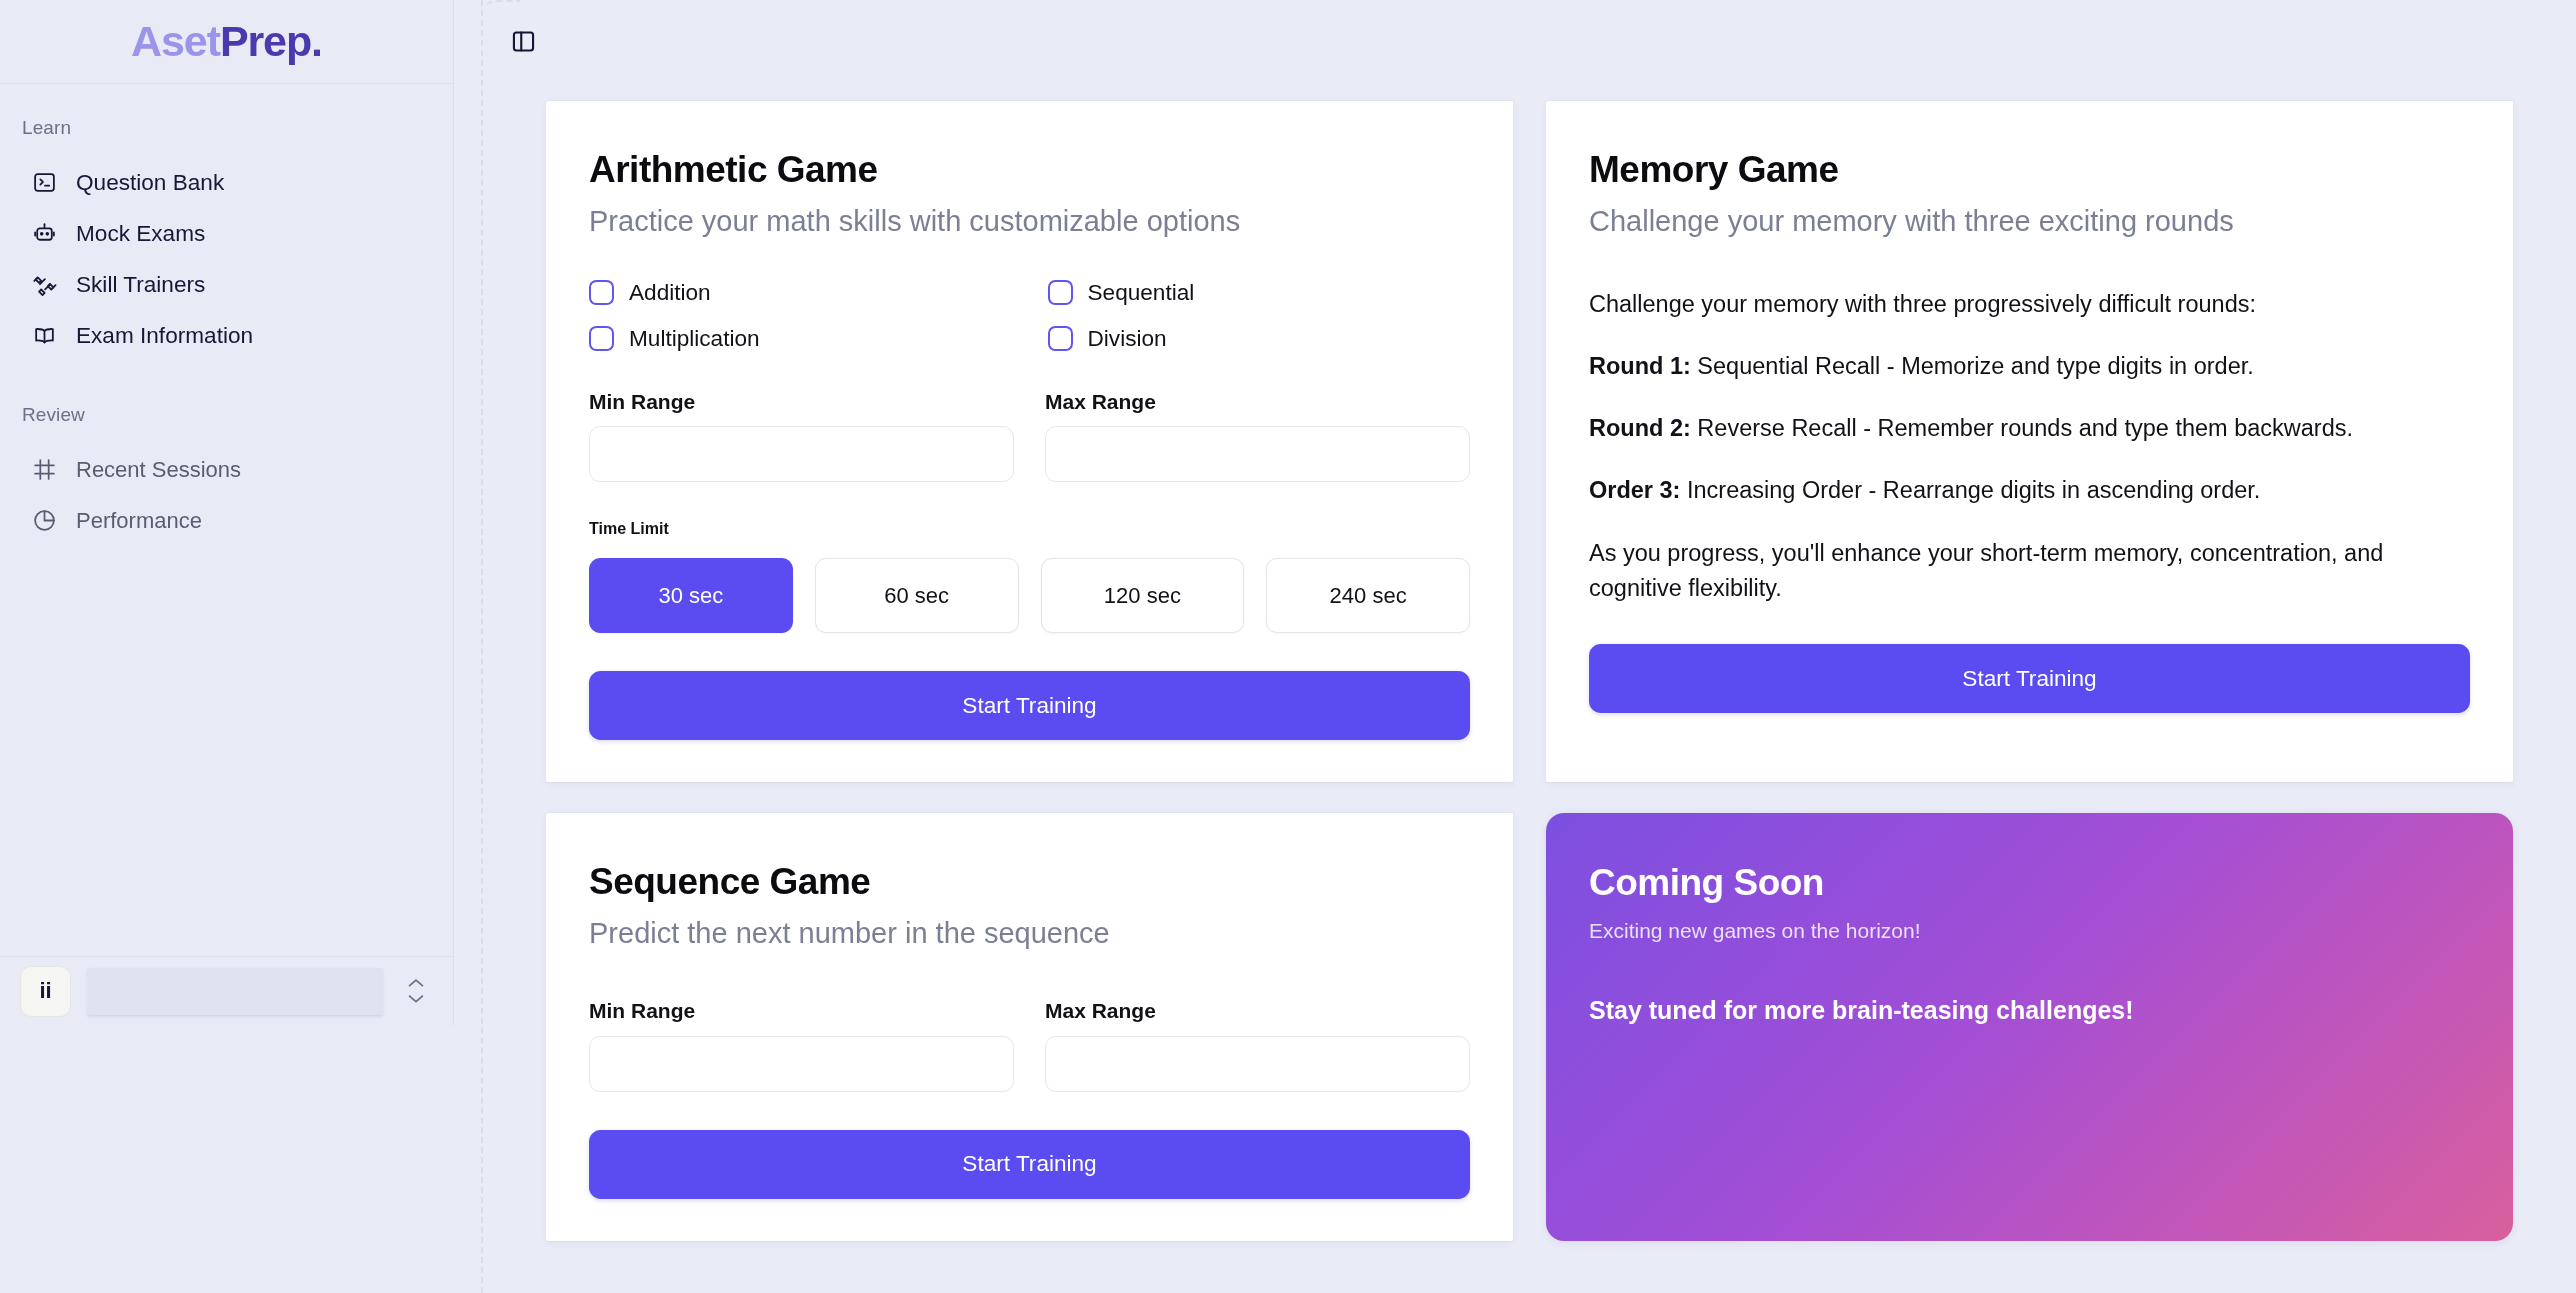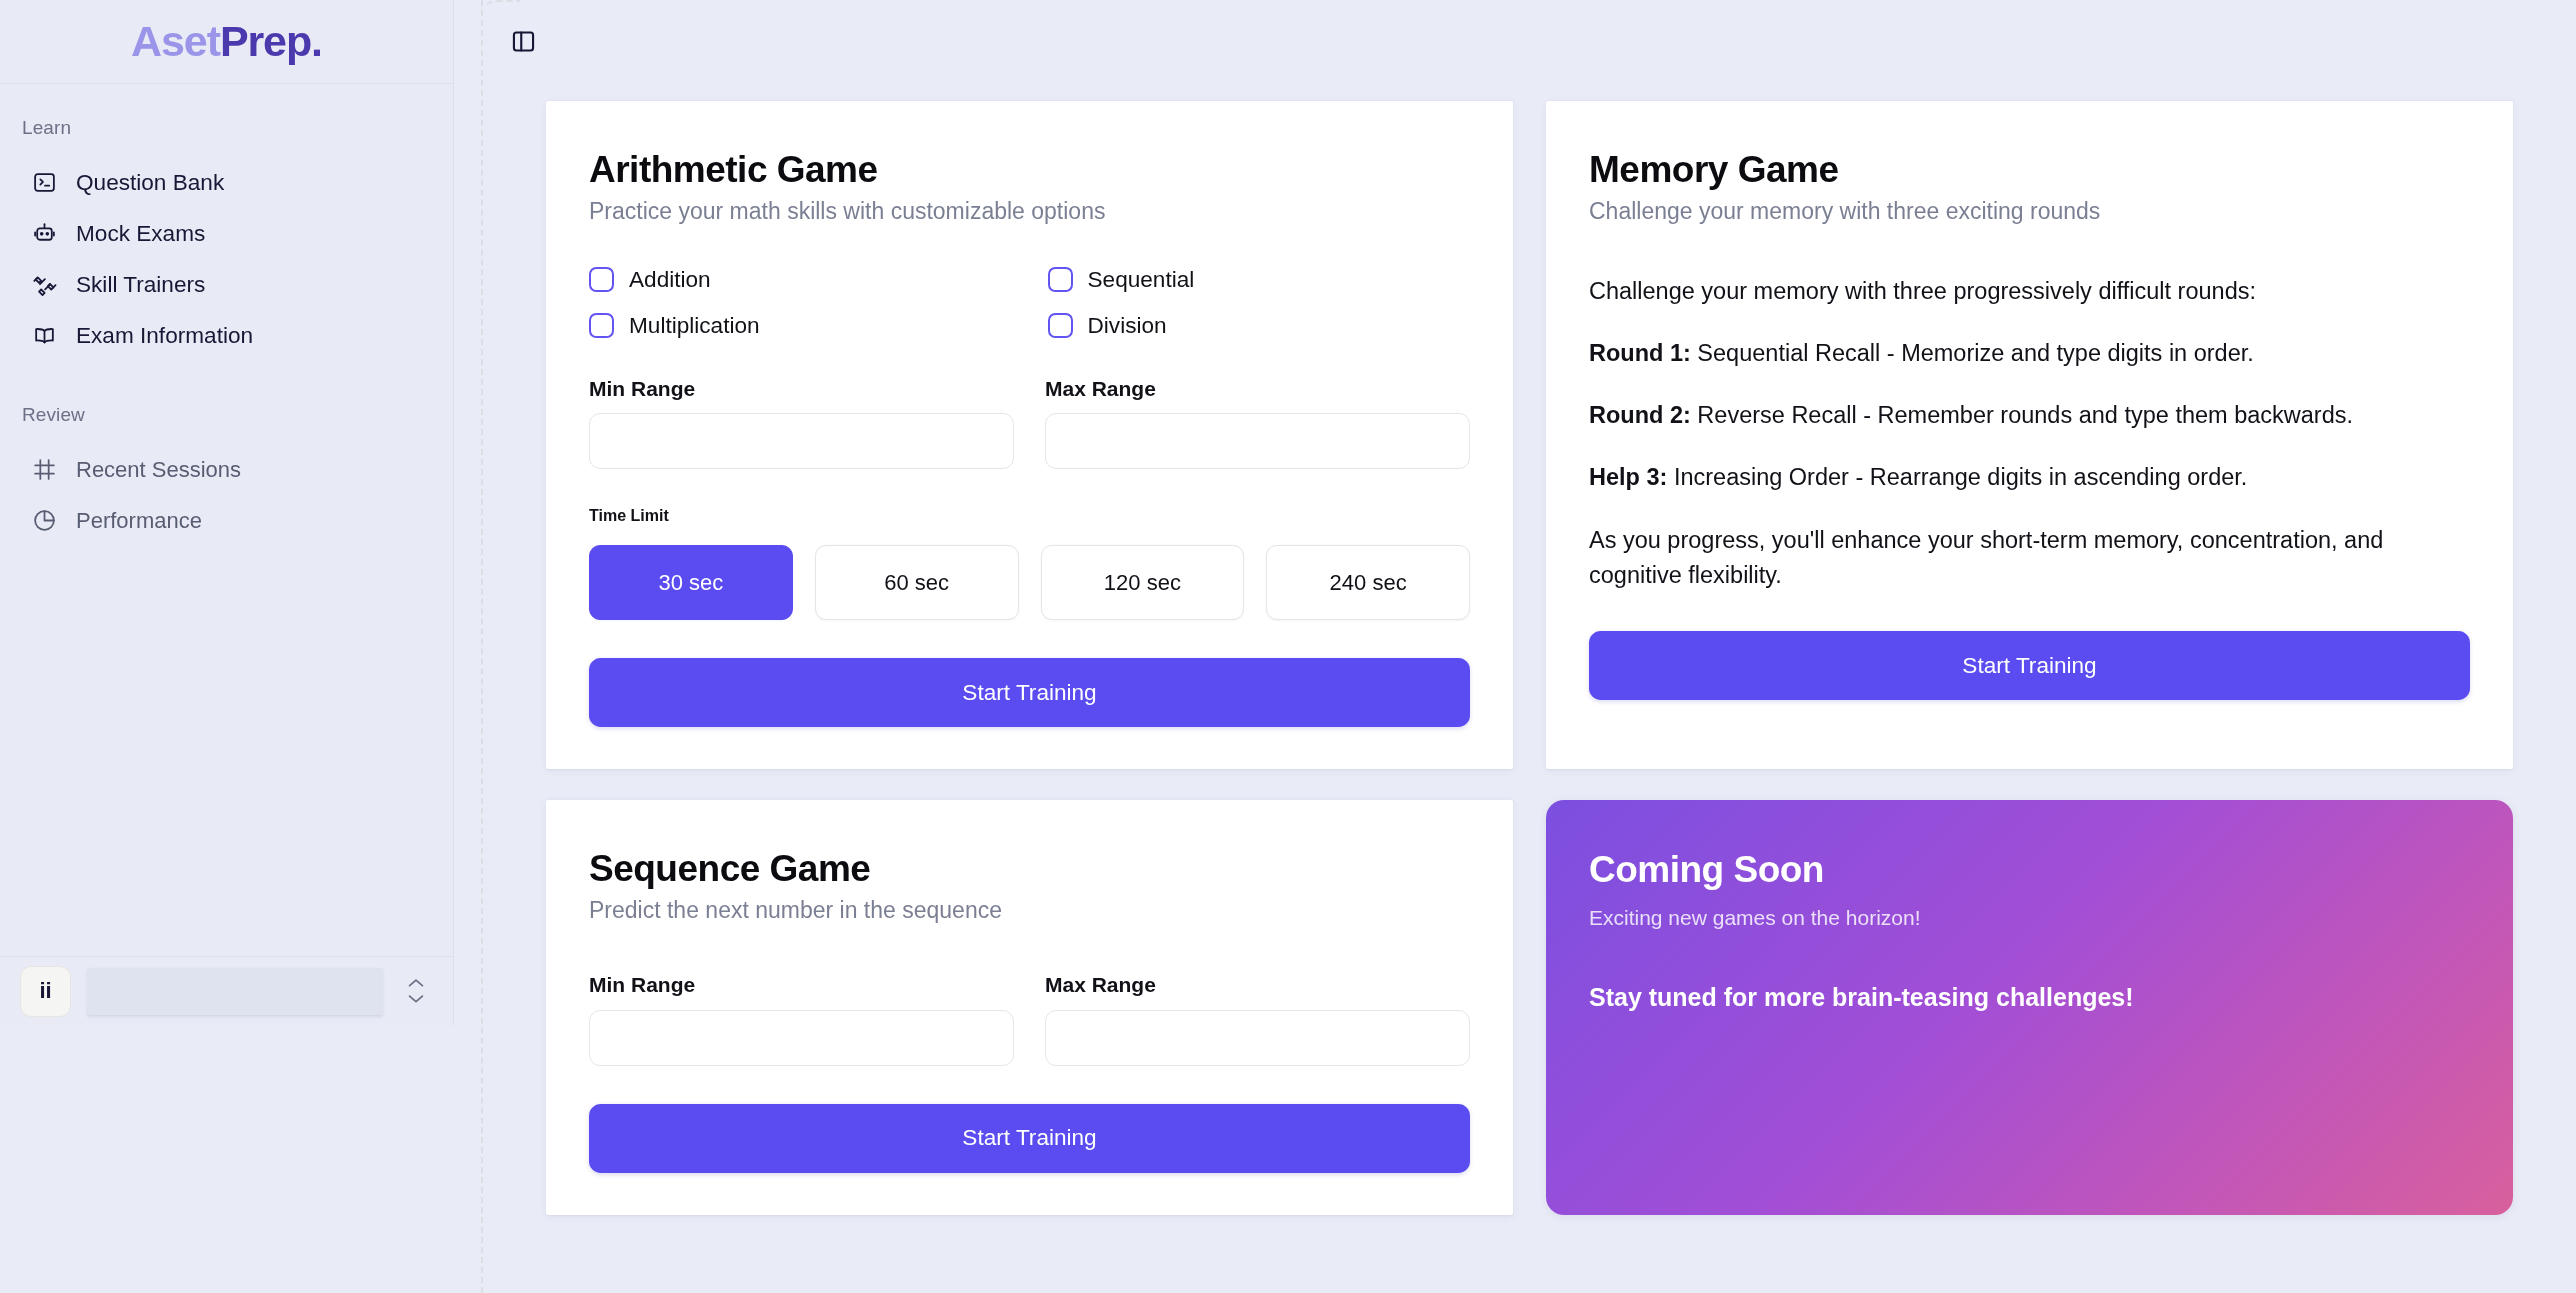--- a/index.html
+++ b/index.html
@@ -108,21 +108,21 @@
     background: #ffffff;
     border-radius: 2px;
     box-shadow: 0 1.8px 9px rgba(60,60,100,.06), 0 0.9px 1.8px rgba(60,60,100,.05);
     padding: 49px 43px 42px 43px;
   }
   .card-title {
     font-size: 37px; font-weight: 700; color: #0b0b10;
     letter-spacing: -0.5px; line-height: 1.1;
   }
   .card-sub {
-    font-size: 23px; color: #7b7f93; margin-top: 7px; font-weight: 400;
+    font-size: 29px; color: #7b7f93; margin-top: 14px; font-weight: 400;
   }
 
   
   .check-grid {
     display: grid; grid-template-columns: 1fr 1fr;
     column-gap: 36px; row-gap: 20px;
     margin-top: 42px;
   }
   .check-row { display: flex; align-items: center; gap: 15px; cursor: pointer; }
   .cbox {
@@ -384,21 +384,21 @@
       </section>
 
       <section class="card">
         <h2 class="card-title">Memory Game</h2>
         <p class="card-sub">Challenge your memory with three exciting rounds</p>
 
         <div class="mem-body">
           <p class="mem-p">Challenge your memory with three progressively difficult rounds:</p>
           <p class="mem-p"><b>Round 1:</b><span> Sequential Recall - Memorize and type digits in order.</span></p>
           <p class="mem-p"><b>Round 2:</b><span> Reverse Recall - Remember rounds and type them backwards.</span></p>
-          <p class="mem-p"><b>Help 3:</b><span> Increasing Order - Rearrange digits in ascending order.</span></p>
+          <p class="mem-p"><b>Order 3:</b><span> Increasing Order - Rearrange digits in ascending order.</span></p>
           <p class="mem-p">As you progress, you'll enhance your short-term memory, concentration, and cognitive flexibility.</p>
         </div>
 
         <button class="primary-btn">Start Training</button>
       </section>
 
       <section class="card">
         <h2 class="card-title">Sequence Game</h2>
         <p class="card-sub">Predict the next number in the sequence</p>
 

